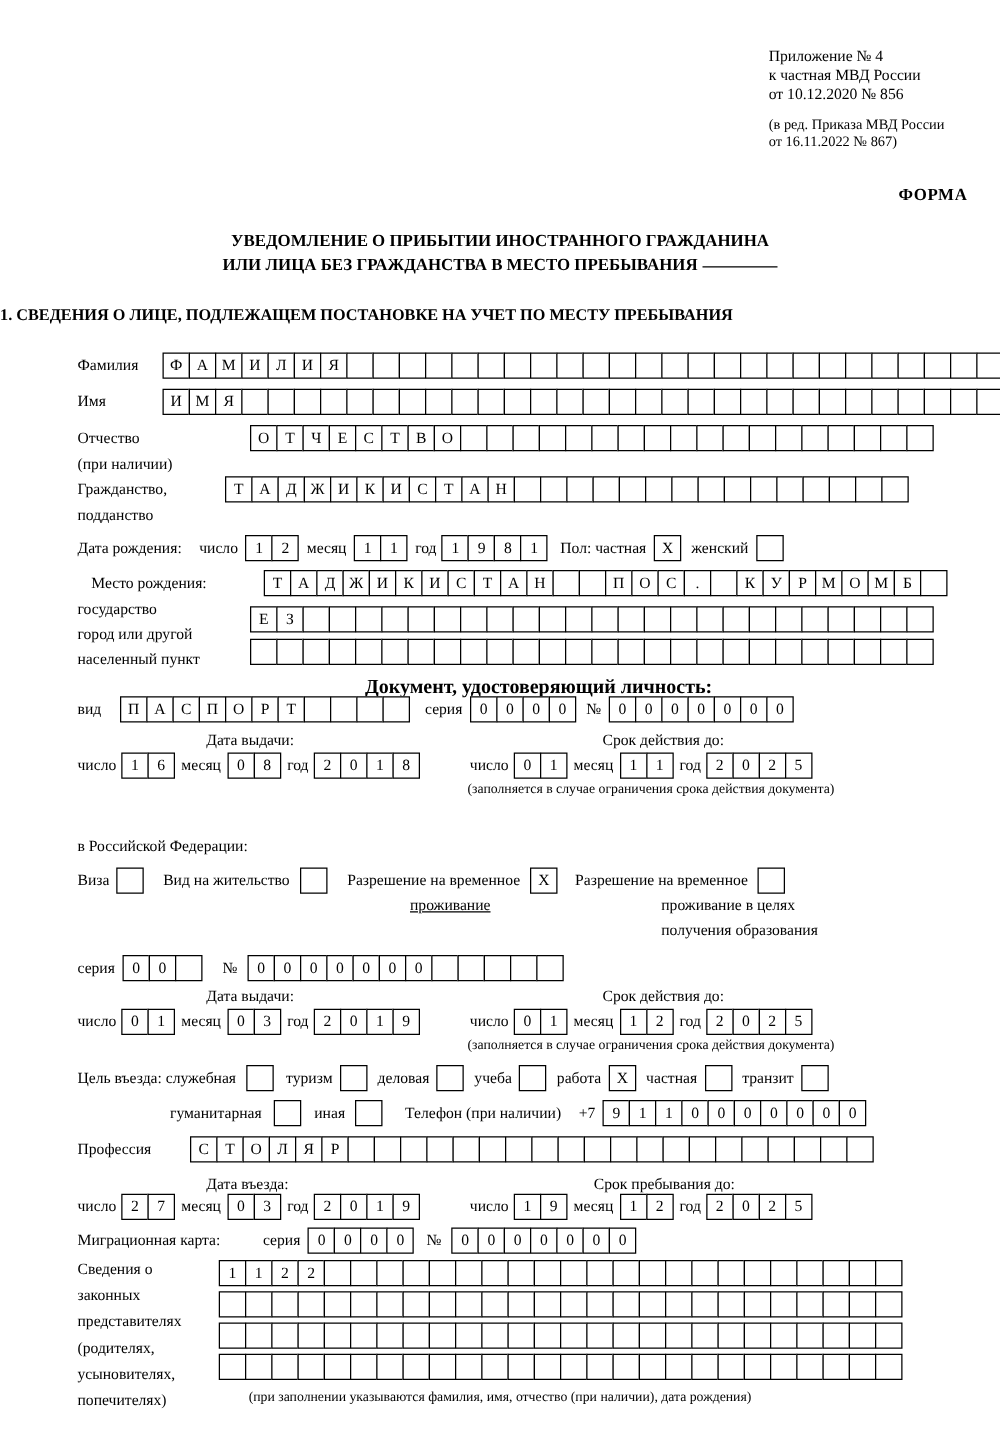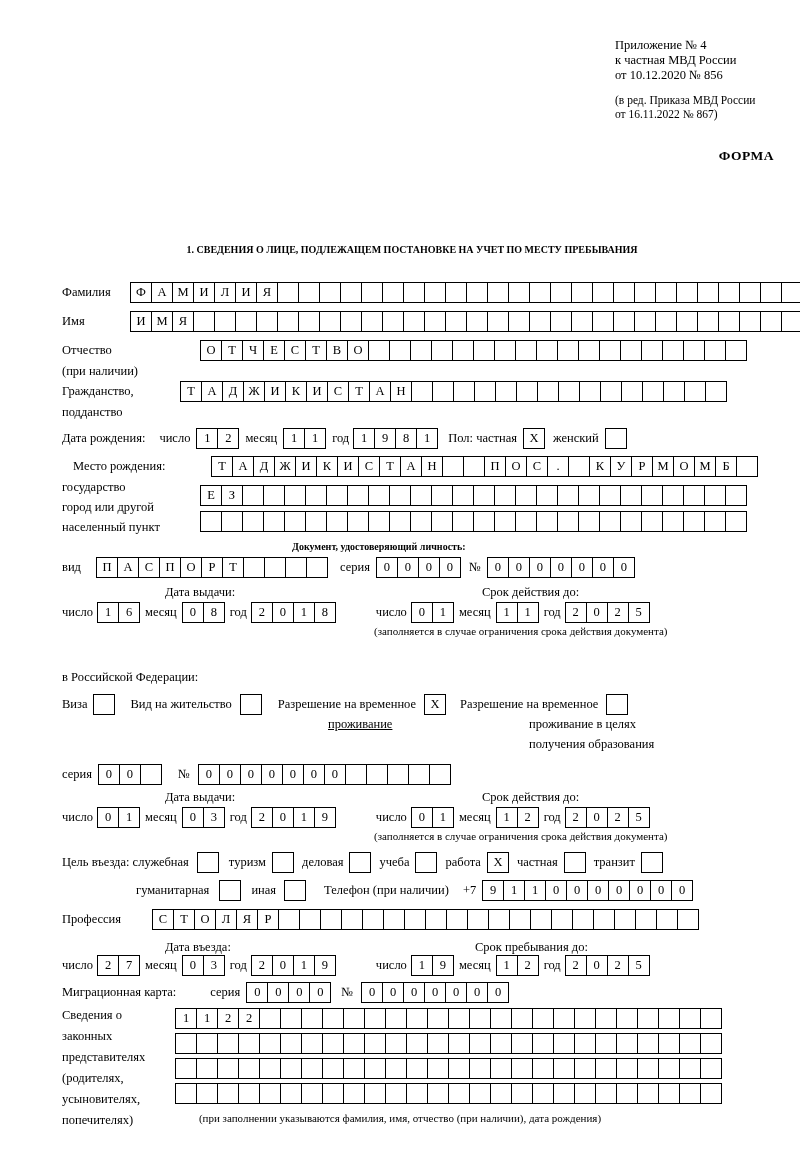--- a/index.html
+++ b/index.html
@@ -13,21 +13,21 @@
   .page{position:relative;width:800px;height:1163px;padding:0;box-sizing:border-box;}
 
   
   .hdr{position:absolute;left:615px;top:38px;font-size:12.5px;line-height:15px;}
   .hdr .l{white-space:nowrap;}
   .hdr .sub{margin-top:10px;font-size:11.5px;line-height:14px;}
   .forma{position:absolute;right:26px;top:148px;font-weight:bold;font-size:13.5px;letter-spacing:.5px;}
 
   .title{position:absolute;left:0;right:0;top:183px;text-align:center;font-weight:bold;font-size:13.5px;line-height:19px;}
   .title .underline{display:inline-block;width:60px;border-bottom:1px solid #000;vertical-align:2px;margin-left:4px;}
-  .section1{position:absolute;left:0;right:0;top:244px;text-align:center;font-weight:bold;font-size:10px;padding-left:24px;}
+  .section1{position:absolute;left:0;right:0;top:244px;text-align:left;font-weight:bold;font-size:13px;}
 
   
   .row{position:absolute;display:flex;align-items:center;white-space:nowrap;}
   .lbl{font-size:12.5px;}
   .bold{font-weight:bold;}
 
   
   .cells{display:flex;}
   .cell{
     width:22px;height:21px;
@@ -48,20 +48,24 @@
 
   <div class="hdr">
     <div class="l">Приложение № 4</div>
     <div class="l">к частная МВД России</div>
     <div class="l">от 10.12.2020 № 856</div>
     <div class="sub">(в ред. Приказа МВД России</div>
     <div class="sub" style="margin-top:0">от 16.11.2022 № 867)</div>
   </div>
   <div class="forma">ФОРМА</div>
 
+  <div class="title">
+    <div>УВЕДОМЛЕНИЕ О ПРИБЫТИИ ИНОСТРАННОГО ГРАЖДАНИНА</div>
+    <div><span>ИЛИ ЛИЦА БЕЗ ГРАЖДАНСТВА В МЕСТО ПРЕБЫВАНИЯ</span><span class="underline"></span></div>
+  </div>
 
   <div class="section1">1. СВЕДЕНИЯ О ЛИЦЕ, ПОДЛЕЖАЩЕМ ПОСТАНОВКЕ НА УЧЕТ ПО МЕСТУ ПРЕБЫВАНИЯ</div>
 
   <div class="row" style="left:62px;top:282px;">
     <span class="lbl" style="width:68px;display:inline-block">Фамилия</span>
     <span class="cells">
         <span class="cell">Ф</span>
         <span class="cell">А</span>
         <span class="cell">М</span>
         <span class="cell">И</span>
@@ -319,21 +323,21 @@
         <span class="cell"></span>
         <span class="cell"></span>
         <span class="cell"></span>
         <span class="cell"></span>
         <span class="cell"></span>
         <span class="cell"></span>
       </span>
   </div>
   <div class="lbl" style="position:absolute;left:62px;top:520px;">населенный пункт</div>
 
-  <div class="lbl bold" style="position:absolute;left:292px;top:541px;font-size:10px">Документ, удостоверяющий личность:</div>
+  <div class="lbl bold" style="position:absolute;left:292px;top:541px;font-size:16px">Документ, удостоверяющий личность:</div>
 
   <div class="row" style="left:62px;top:557px;">
     <span class="lbl" style="width:34px;display:inline-block">вид</span>
     <span class="cells">
         <span class="cell">П</span>
         <span class="cell">А</span>
         <span class="cell">С</span>
         <span class="cell">П</span>
         <span class="cell">О</span>
         <span class="cell">Р</span>

